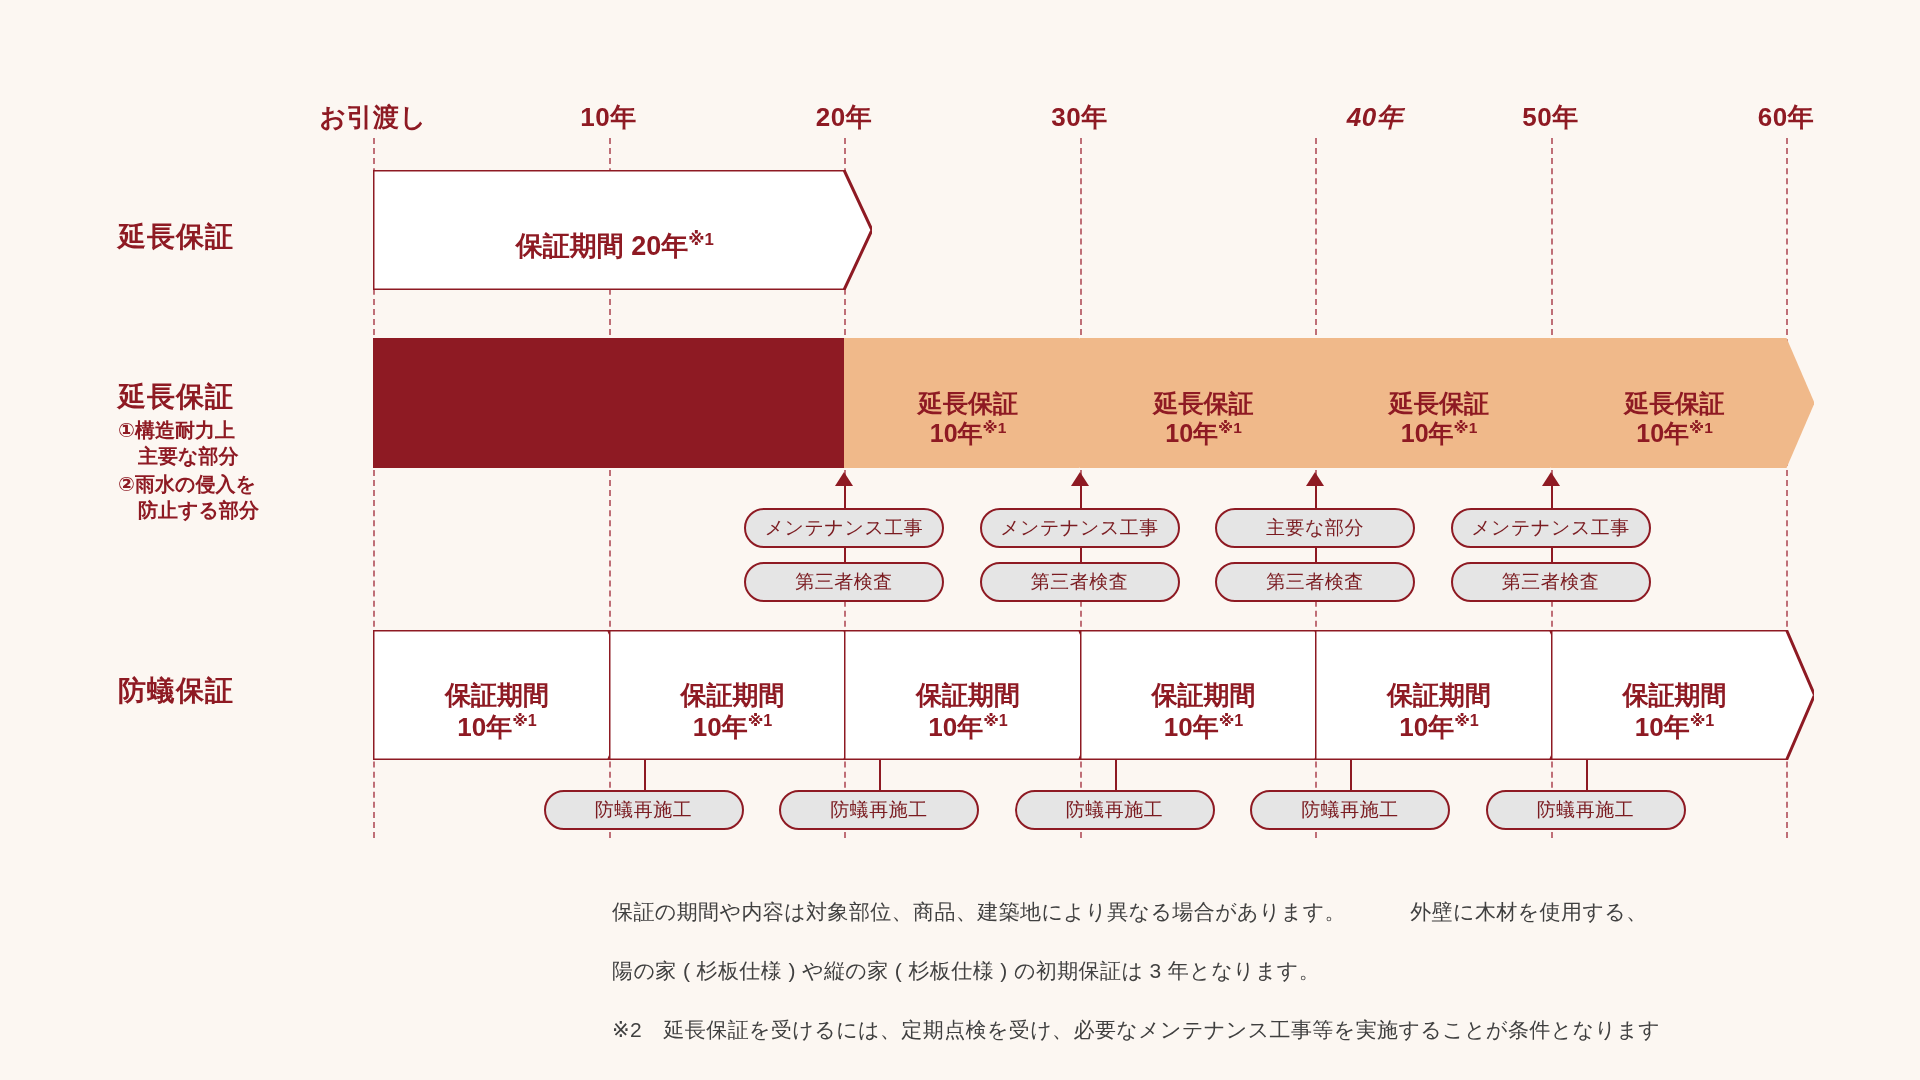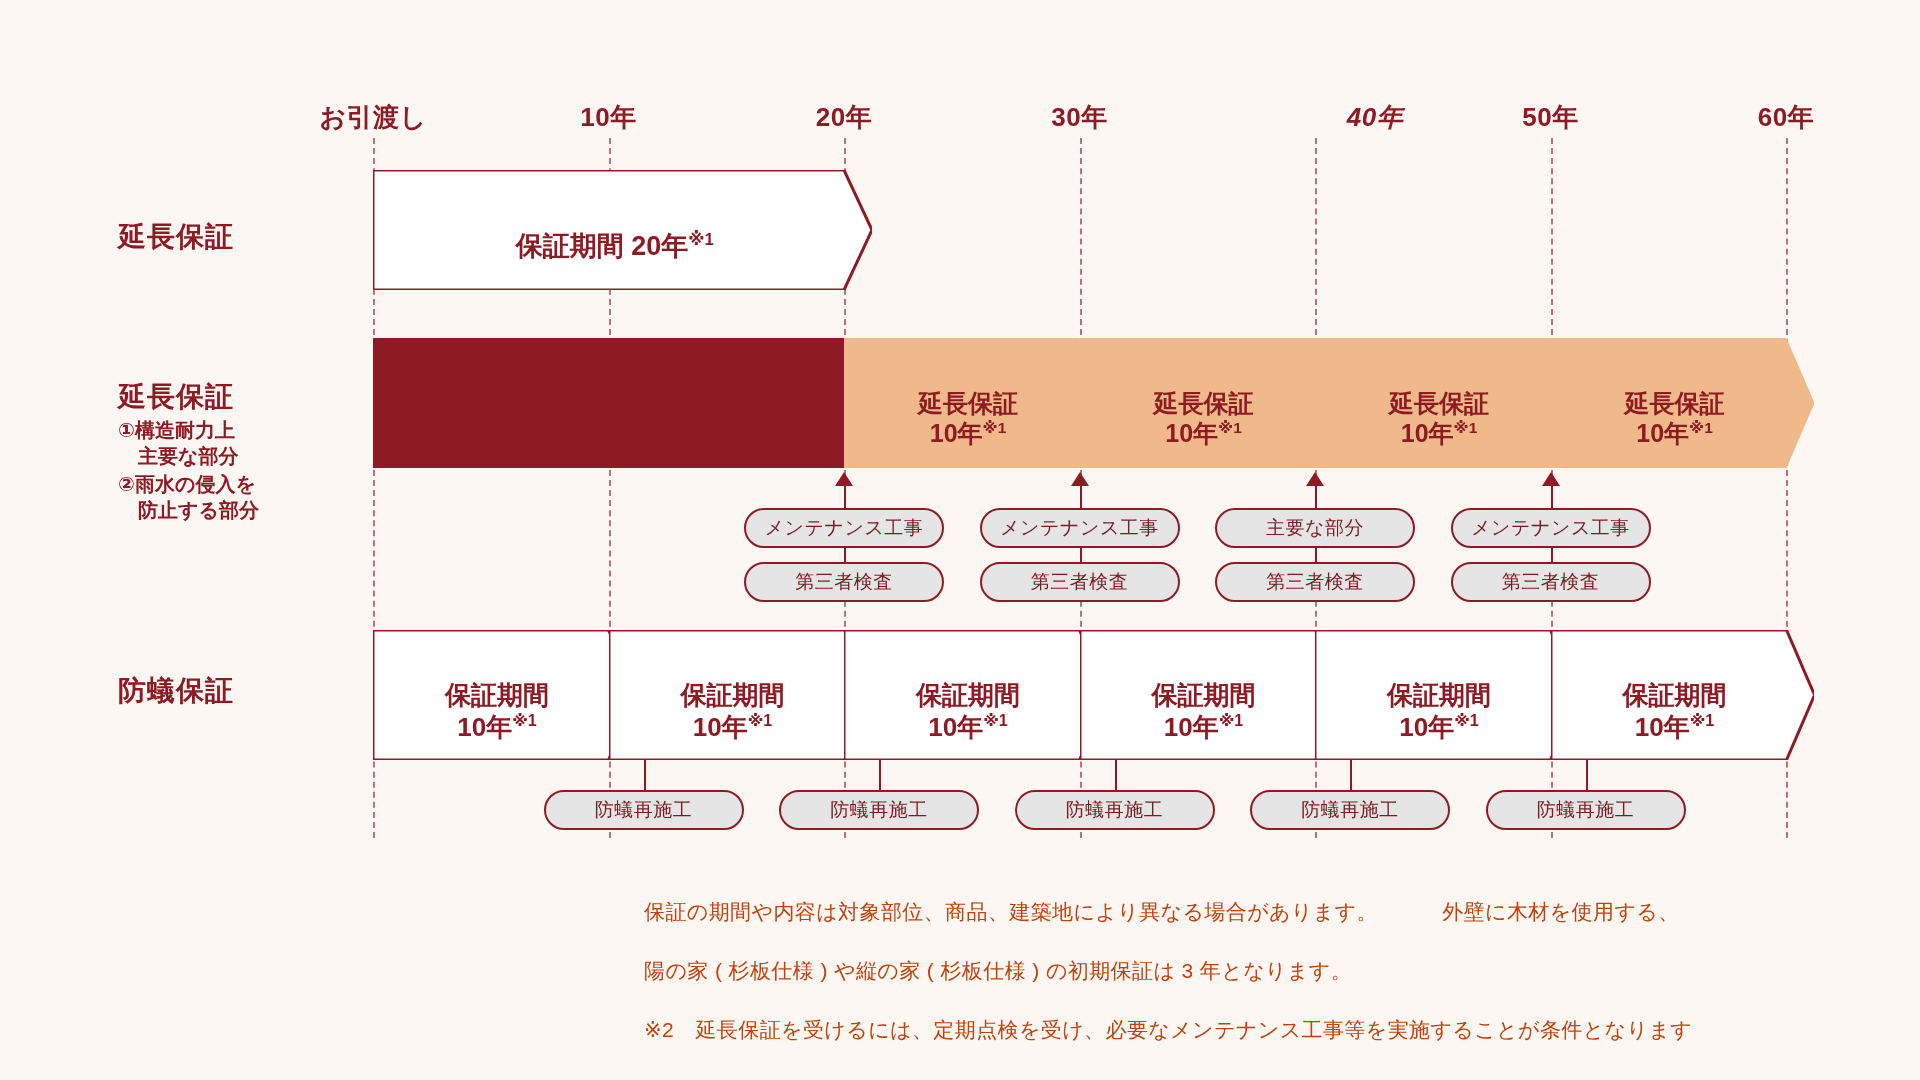--- a/index.html
+++ b/index.html
@@ -85,24 +85,23 @@
     width:0;height:0;
     border-left:9px solid transparent;
     border-right:9px solid transparent;
     border-bottom:14px solid #8E1A23;
   }
 
   
   .footnote{
     position:absolute;
     font-size:21px;
-    color:#c2410c;
+    color:#404040;
     white-space:pre;
     letter-spacing:.4px;
-    margin-left:32px;
   }
 </style>
 </head>
 <body>
 
 <div id="stage">
 
   <div id="axis-labels">
       <div class="axis-label" style="left: 373px; top: 100px;">お引渡し</div>
       <div class="axis-label" style="left: 608.5px; top: 100px;">10年</div>

